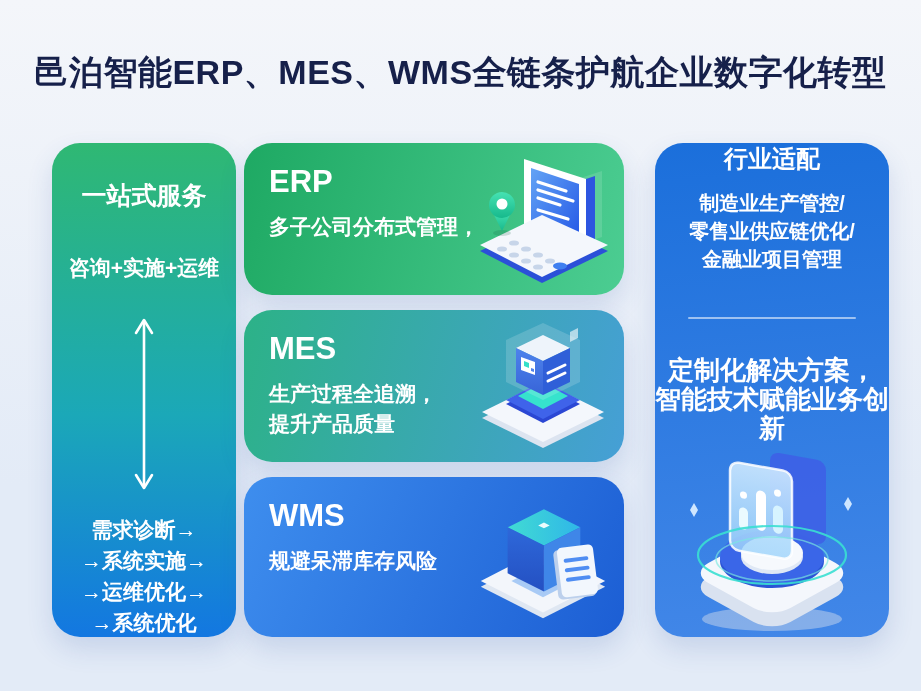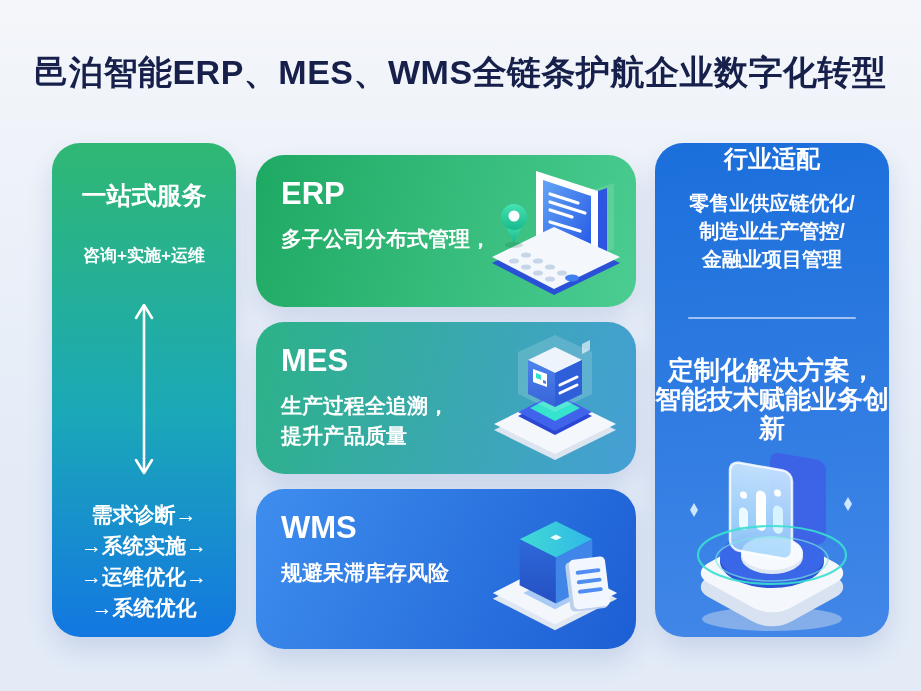--- a/index.html
+++ b/index.html
@@ -16,25 +16,25 @@
   .card{
     position:absolute;border-radius:28px;color:#fff;
     box-shadow:0 12px 26px rgba(50,90,170,.16);
   }
   
   .left-card{
     left:52px;top:143px;width:184px;height:494px;text-align:center;
     background:linear-gradient(180deg,var(--left-top,#2fb873) 0%,var(--left-mid,#1ba8b8) 55%,var(--left-bottom,#1377e1) 100%);
   }
   .left-title{padding-top:27px;font-size:25px;font-weight:800;margin-top:9px;}
-  .left-sub{margin-top:32px;font-size:17px;font-weight:700;}
+  .left-sub{margin-top:42px;font-size:21px;font-weight:700;}
   .arrow-wrap{margin-top:24px;height:196px;}
   .flow{margin-top:12px;font-size:21px;font-weight:700;line-height:31px;}
   
-  .product-card{left:256px;width:380px;margin-top:12px;}
+  .product-card{left:244px;width:380px;}
   .card-erp{top:143px;height:152px;background:linear-gradient(105deg,var(--erp-1,#1ea963) 0%,var(--erp-2,#4ccd92) 100%);}
   .card-mes{top:310px;height:152px;background:linear-gradient(105deg,var(--mes-1,#2cb287) 0%,var(--mes-2,#469fd6) 100%);}
   .card-wms{top:477px;height:160px;background:linear-gradient(115deg,var(--wms-1,#3e8eee) 0%,var(--wms-2,#1c5ed4) 100%);}
   .product-name{position:absolute;left:25px;top:21px;font-size:31px;font-weight:800;}
   .product-desc{position:absolute;left:25px;top:69px;font-size:21px;font-weight:700;line-height:30px;}
   .product-icon{position:absolute;right:6px;top:50%;transform:translateY(-50%);width:150px;height:132px;}
   .product-icon svg,.arrow-wrap svg,.right-icon svg{display:block;width:100%;height:100%;}
   
   .right-card{
     left:655px;top:143px;width:234px;height:494px;text-align:center;
@@ -190,22 +190,22 @@
             <line x1="100" y1="92" x2="122" y2="92"></line>
           </g>
         </g>
       </svg>
     </div>
   </section>
 
   <section class="card right-card">
     <div class="right-title">行业适配</div>
     <div class="industries">
+      <div>制造业生产管控/</div>
       <div>零售业供应链优化/</div>
-      <div>制造业生产管控/</div>
       <div>金融业项目管理</div>
     </div>
     <div class="divider"></div>
     <div class="solution">
       <div>定制化解决方案，</div>
       <div>智能技术赋能业务创新</div>
     </div>
     <div class="right-icon">
       <svg viewBox="0 0 200 196" aria-hidden="true">
         <defs>

